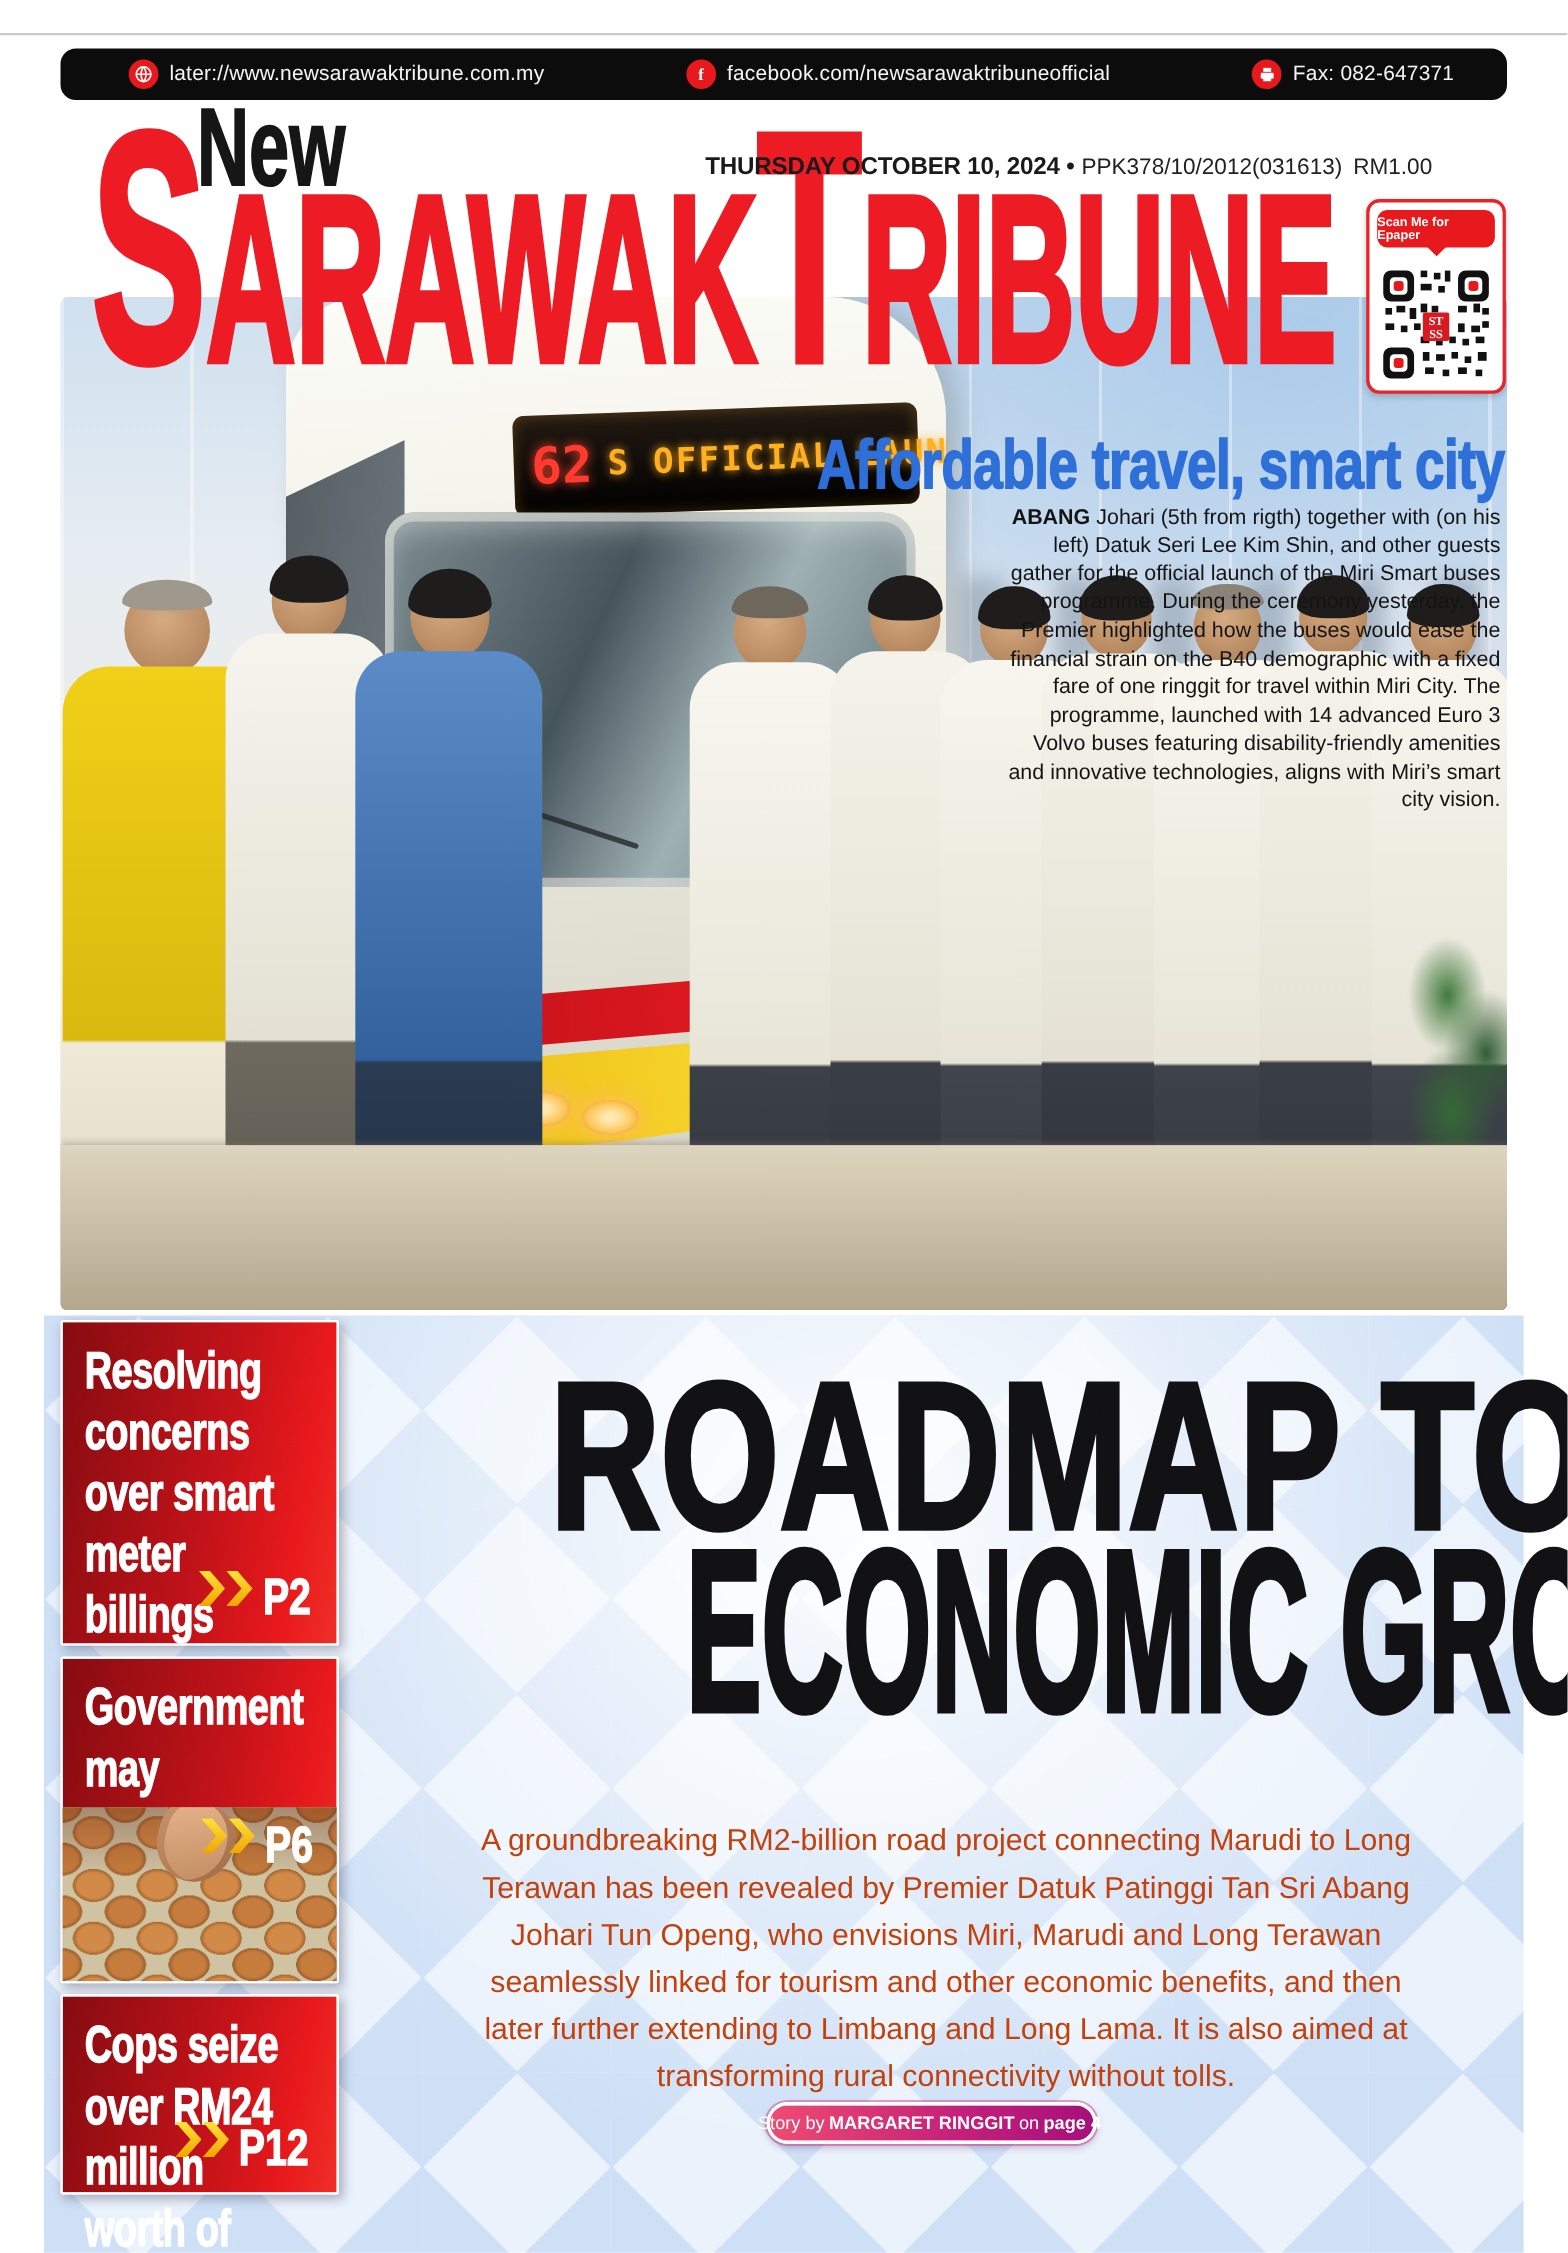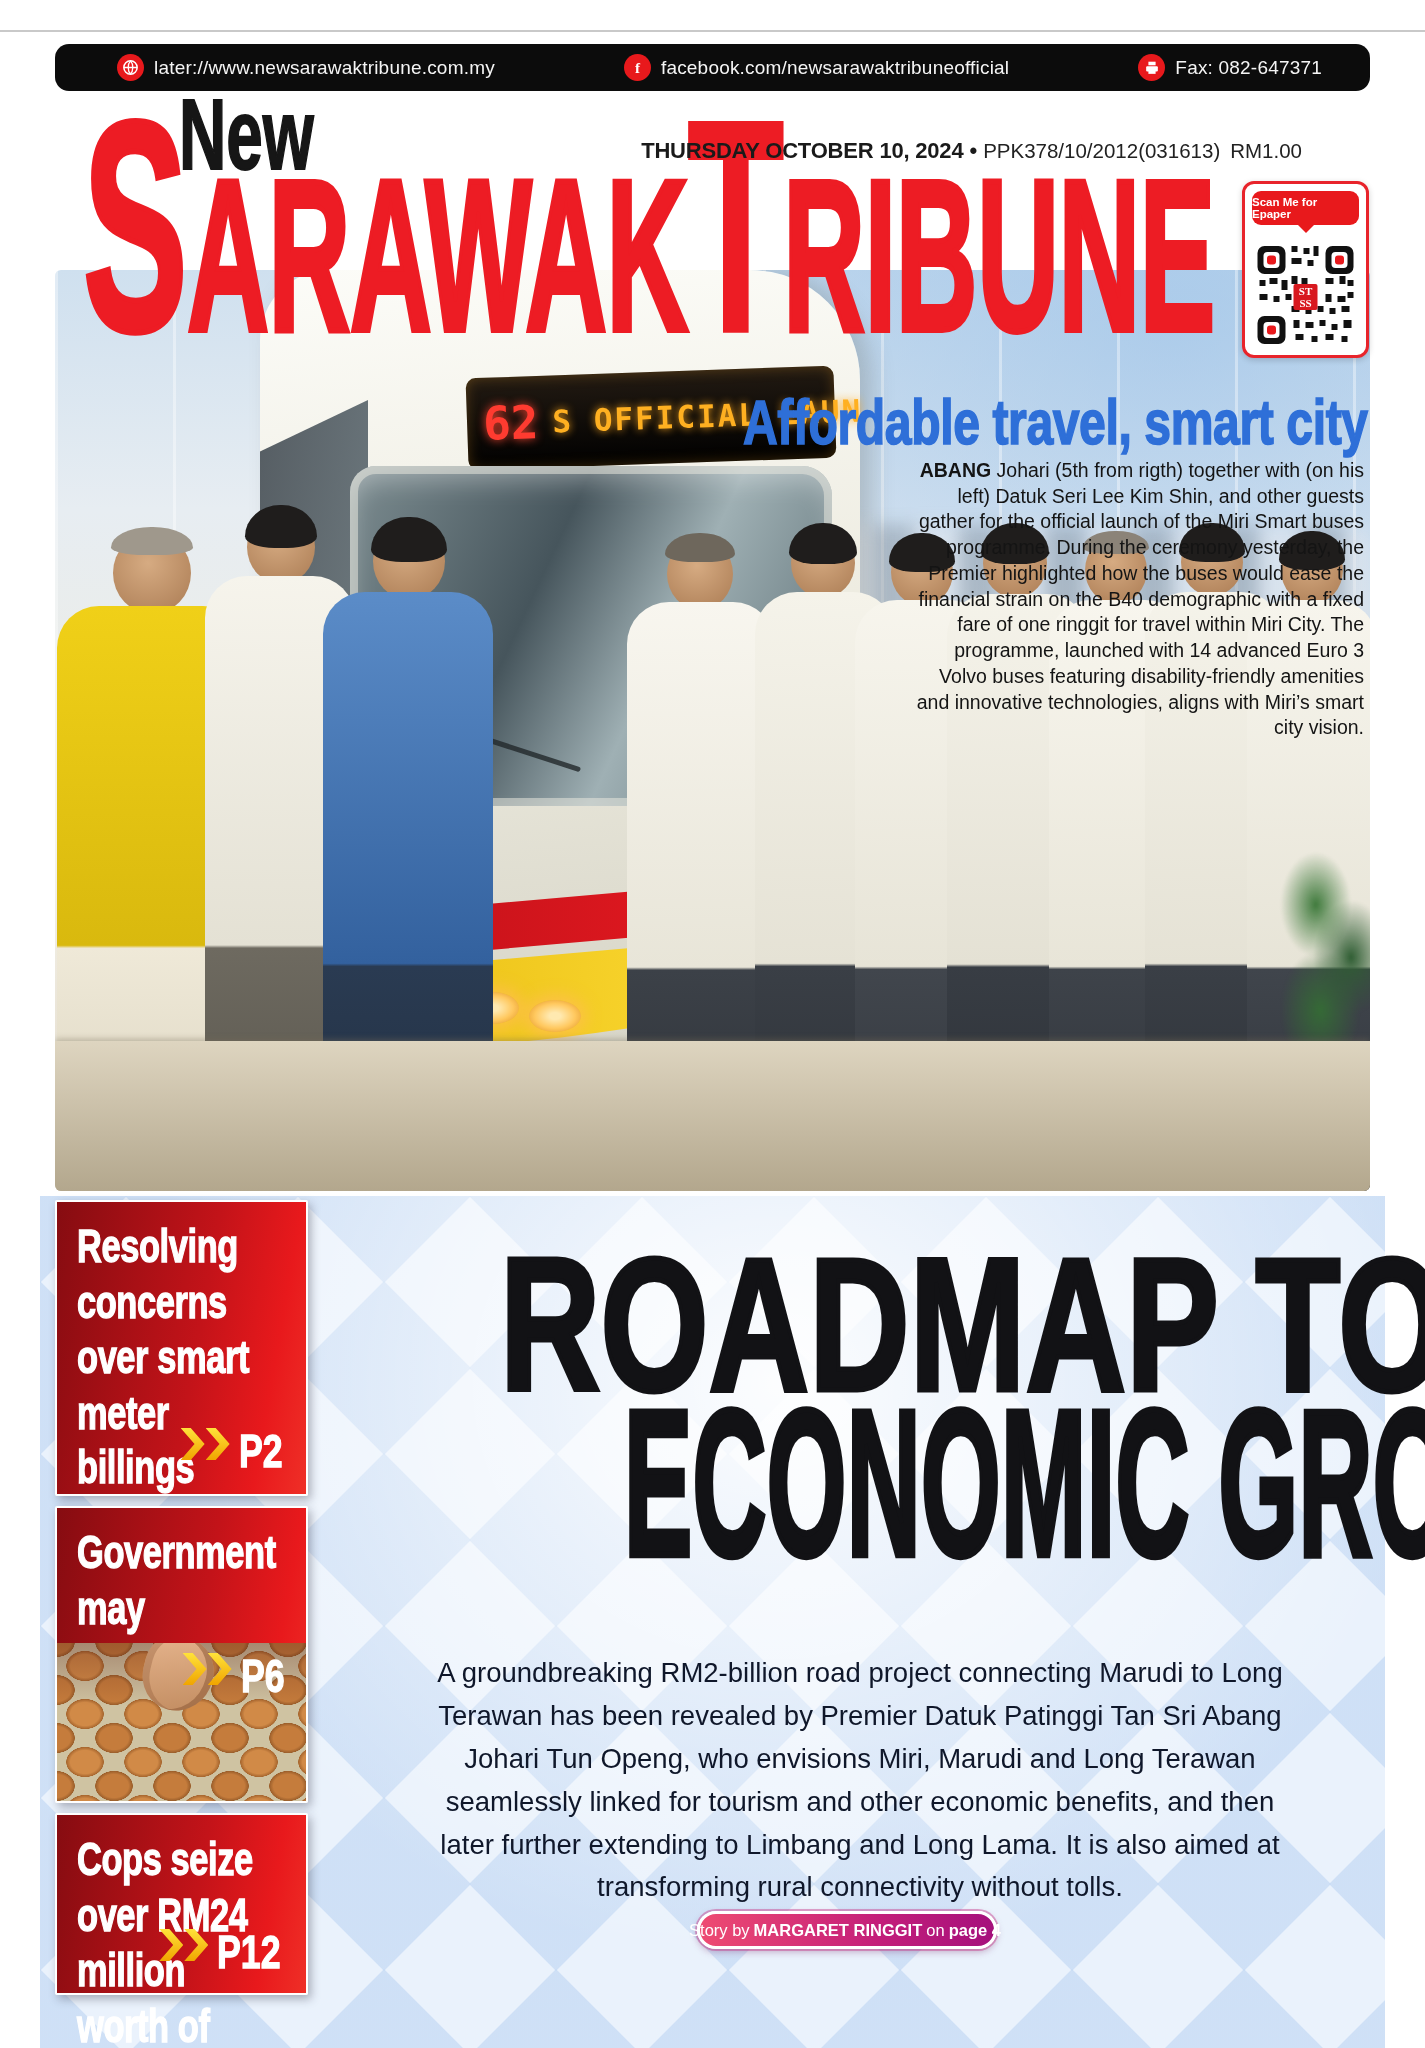--- a/index.html
+++ b/index.html
@@ -123,21 +123,21 @@
 
   
   .main-h{position:absolute;left:325px;width:1060px;text-align:center;z-index:2;color:#121215;font-weight:700;white-space:nowrap;}
   .main-h .inner{display:inline-block;line-height:.8;-webkit-text-stroke:5px #121215;letter-spacing:.5px;}
   .h-line1{top:1248px;}
   .h-line1 .inner{font-size:190px;transform:scale(.73,1.0);transform-origin:center top;}
   .h-line2{top:1400px;}
   .h-line2 .inner{font-size:160px;transform:scale(.64,1.3);transform-origin:center top;}
 
   .main-body{position:absolute;left:425px;top:1652px;width:870px;z-index:2;text-align:center;
-             font-size:27.5px;line-height:1.56;color:#0f172a;}
+             font-size:27.5px;line-height:1.56;color:#c2410c;}
 
   .byline{position:absolute;left:697px;top:1911px;width:300px;height:38px;z-index:2;border-radius:20px;
           background:linear-gradient(90deg,#ee4b72,#c41f7a 60%,#a5107c);border:3px solid #fff;
           box-shadow:0 0 0 2px rgba(200,60,140,.45),0 3px 7px rgba(120,40,100,.35);
           display:flex;align-items:center;justify-content:center;color:#fff;font-size:16.5px;white-space:nowrap;box-sizing:border-box;}
   .byline b{font-weight:700;padding:0 4px;}
 </style>
 </head>
 <body>
 

